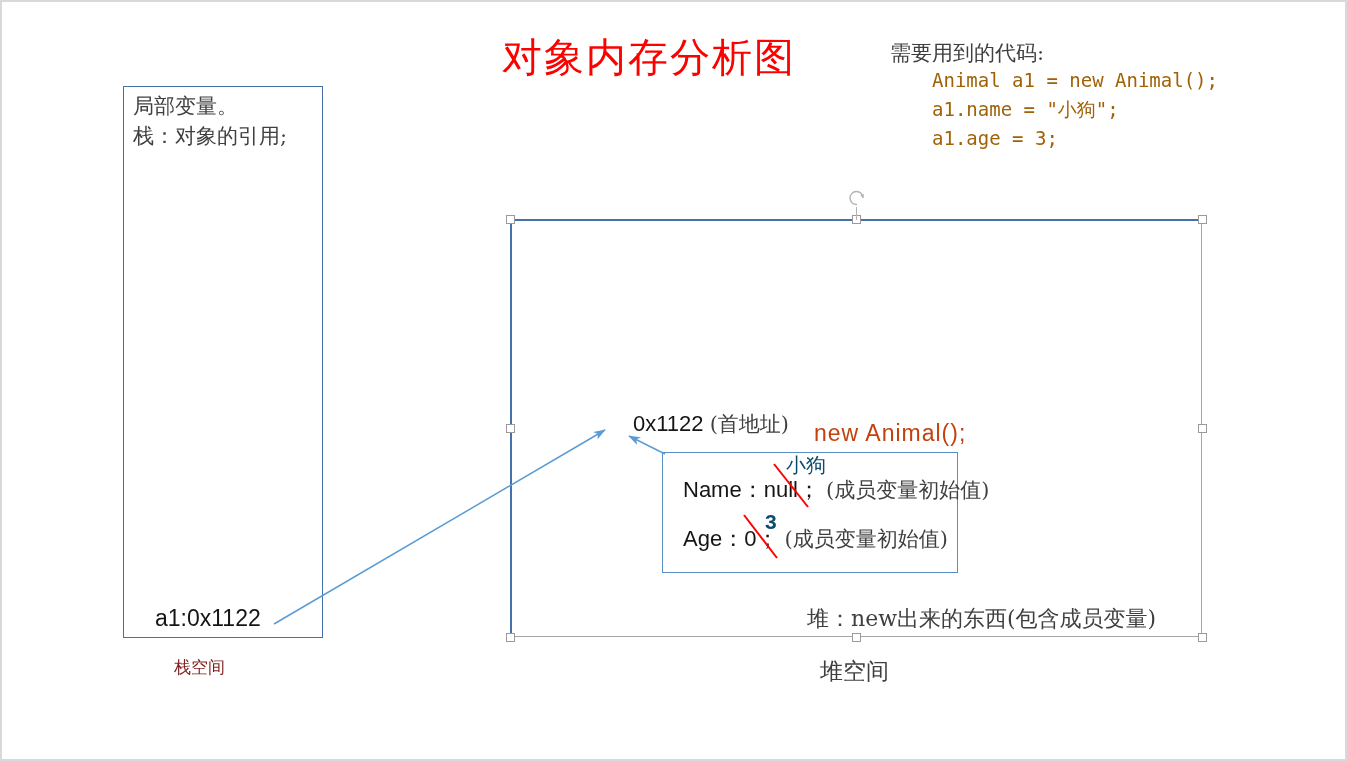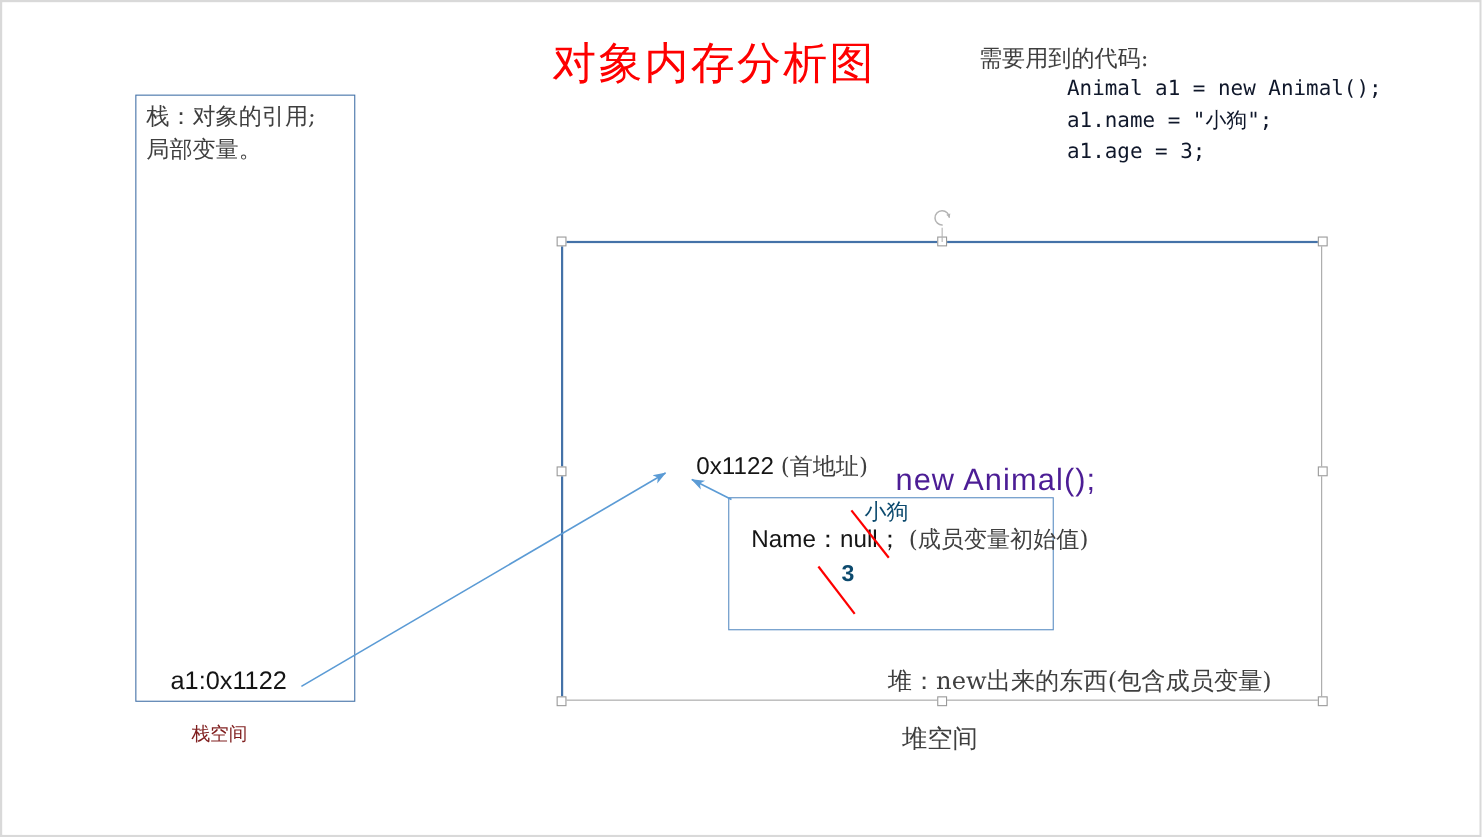--- a/index.html
+++ b/index.html
@@ -43,23 +43,23 @@
   #code-heading {
     font-family: "DejaVu Serif", "Liberation Serif", serif;
     font-size: 21px;
     color: #3f3f3f;
     white-space: nowrap;
     line-height: 1.25;
   }
   .code-line {
     font-family: "DejaVu Sans Mono", "Liberation Mono", monospace;
     font-size: 19px;
-    color: #0f172a;
+    color: #a16207;
     white-space: pre;
-    margin-left: 80px;
+    margin-left: 42px;
     line-height: 1.52;
   }
 
   
   #stack-box {
     position: absolute;
     left: 121px;
     top: 84px;
     width: 200px;
     height: 552px;
@@ -150,22 +150,22 @@
   #heap-address .cn {
     font-family: "DejaVu Serif", "Liberation Serif", serif;
     font-size: 21px;
     color: #3f3f3f;
   }
   #new-animal {
     position: absolute;
     left: 812px;
     top: 418px;
     font-family: "Liberation Sans", "DejaVu Sans", sans-serif;
-    font-size: 28px;
-    color: #4c1d95;
+    font-size: 23px;
+    color: #c2410c;
     white-space: nowrap;
     letter-spacing: 1px;
   }
 
   
   #object-box {
     position: absolute;
     left: 660px;
     top: 450px;
     width: 296px;
@@ -237,22 +237,22 @@
 
   <div id="code-block">
     <div id="code-heading">需要用到的代码:</div>
     <div class="code-line">Animal a1 = new Animal();</div>
     <div class="code-line">a1.name = "小狗";</div>
     <div class="code-line">a1.age = 3;</div>
   </div>
 
   <div id="stack-box"></div>
   <div id="stack-desc">
+    <div>局部变量。</div>
     <div>栈：对象的引用;</div>
-    <div>局部变量。</div>
   </div>
   <div id="stack-value">a1:0x1122</div>
   <div id="stack-label">栈空间</div>
 
   <div id="heap-box"></div>
 
   <div class="handle" style="left:503.5px; top:212.5px;"></div>
   <div class="handle" style="left:849.5px; top:212.5px;"></div>
   <div class="handle" style="left:1195.5px; top:212.5px;"></div>
   <div class="handle" style="left:503.5px; top:421.5px;"></div>
@@ -269,20 +269,21 @@
     </svg>
   </div>
 
   <div id="heap-address"><span>0x1122</span> <span class="cn">(首地址)</span></div>
   <div id="new-animal">new Animal();</div>
 
   <div id="object-box"></div>
 
   <div class="field-row" id="field-name"><span>Name：</span><span>null；</span> <span class="field-note">(成员变量初始值)</span></div>
 
+  <div class="field-row" id="field-age"><span>Age：</span><span>0；</span> <span class="field-note">(成员变量初始值)</span></div>
 
   <div class="red-anno" id="anno-name">小狗</div>
   <div class="red-anno" id="anno-age">3</div>
 
   <div id="heap-desc">堆：new出来的东西(包含成员变量)</div>
   <div id="heap-label">堆空间</div>
 
   <svg id="overlay-svg">
     <defs>
       <marker id="arrowhead" markerWidth="9" markerHeight="9" refX="7.5" refY="3.2" orient="auto">

